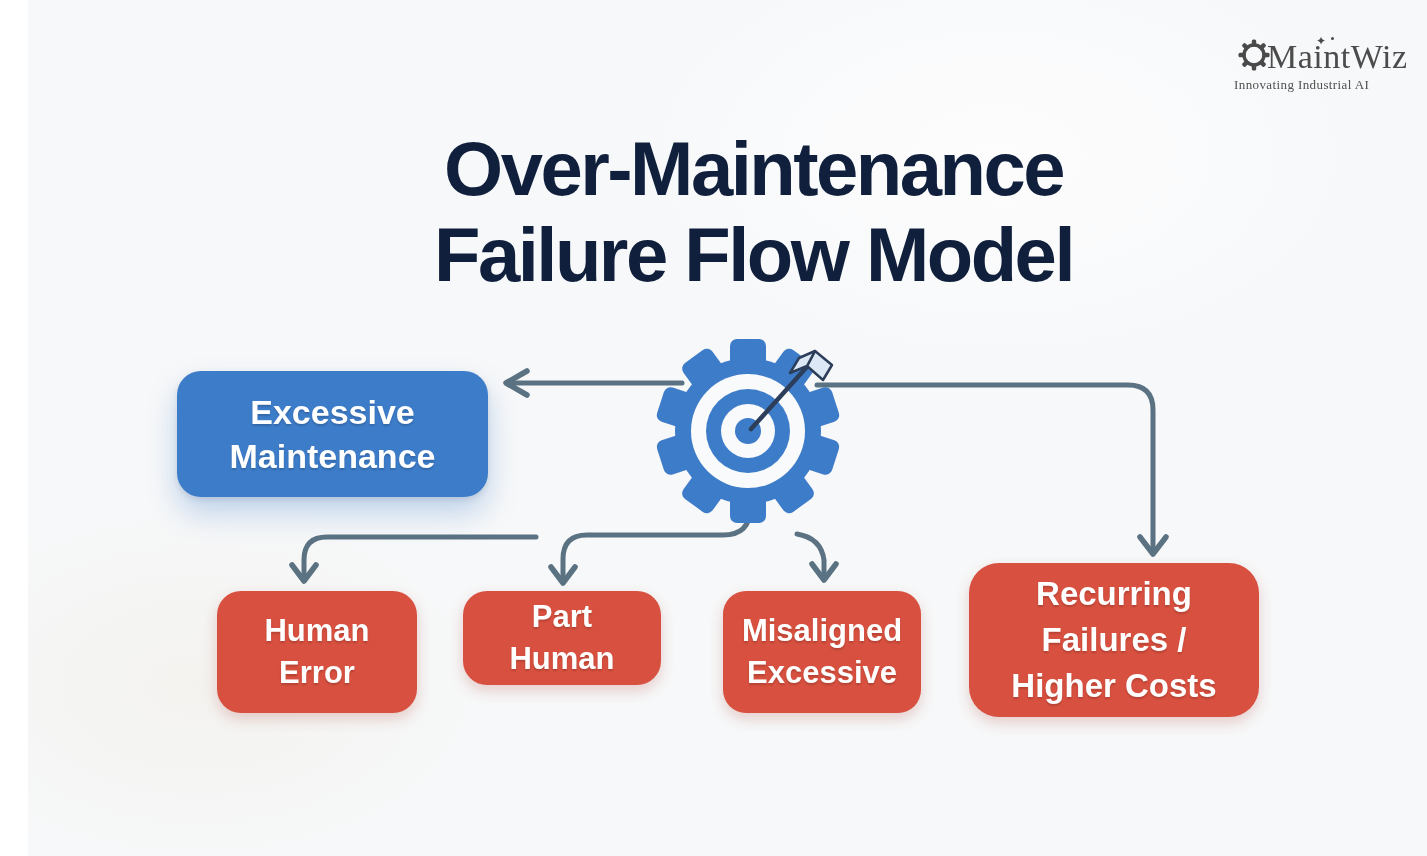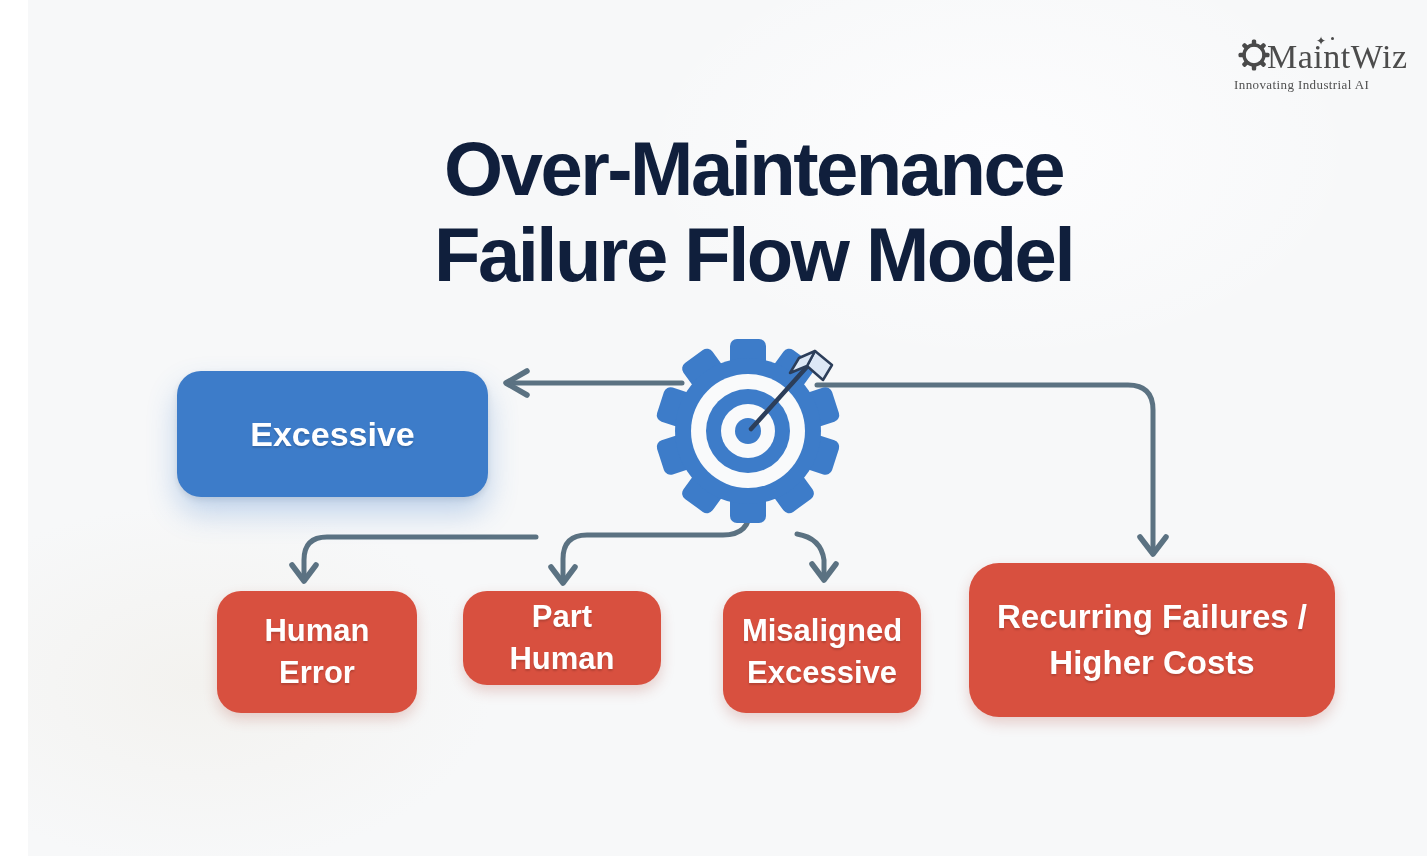--- a/index.html
+++ b/index.html
@@ -67,21 +67,21 @@
   }
   .node-red{
     background:var(--effect_red,#d8503f);
     border-radius:24px;
     box-shadow:0 6px 14px rgba(170,55,40,0.22);
   }
   #node-excessive{left:149px;top:371px;width:311px;height:126px;font-size:34px;line-height:44px;border-radius:24px;}
   #node-human{left:189px;top:591px;width:200px;height:122px;font-size:31px;line-height:42px;}
   #node-part{left:435px;top:591px;width:198px;height:94px;font-size:31px;line-height:42px;}
   #node-misaligned{left:695px;top:591px;width:198px;height:122px;font-size:31px;line-height:42px;border-radius:23px;}
-  #node-recurring{left:941px;top:563px;width:366px;height:154px;font-size:33px;line-height:46px;border-radius:30px;}
+  #node-recurring{left:941px;top:563px;width:290px;height:154px;font-size:33px;line-height:46px;border-radius:30px;}
 </style>
 </head>
 <body>
 
 <div id="canvas">
 
   <div class="logo">
     <div class="logo-row">
       <svg class="logo-gear-svg" viewBox="0 0 40 40">
         <g transform="translate(0,0)">
@@ -148,20 +148,21 @@
 
     <g>
       <line class="dart-shaft" x1="786" y1="359" x2="723" y2="429"></line>
       <polygon class="fin" points="787,351 804,365 795,380 779,366"></polygon>
       <polygon class="fin" points="787,351 779,366 762,373 771,358"></polygon>
     </g>
   </svg>
 
   <div id="node-excessive" class="node node-blue">
     <span>Excessive</span>
+    <span>Maintenance</span>
   </div>
 
   <div id="node-human" class="node node-red">
     <span>Human</span>
     <span>Error</span>
   </div>
 
   <div id="node-part" class="node node-red">
     <span>Part</span>
     <span>Human</span>

